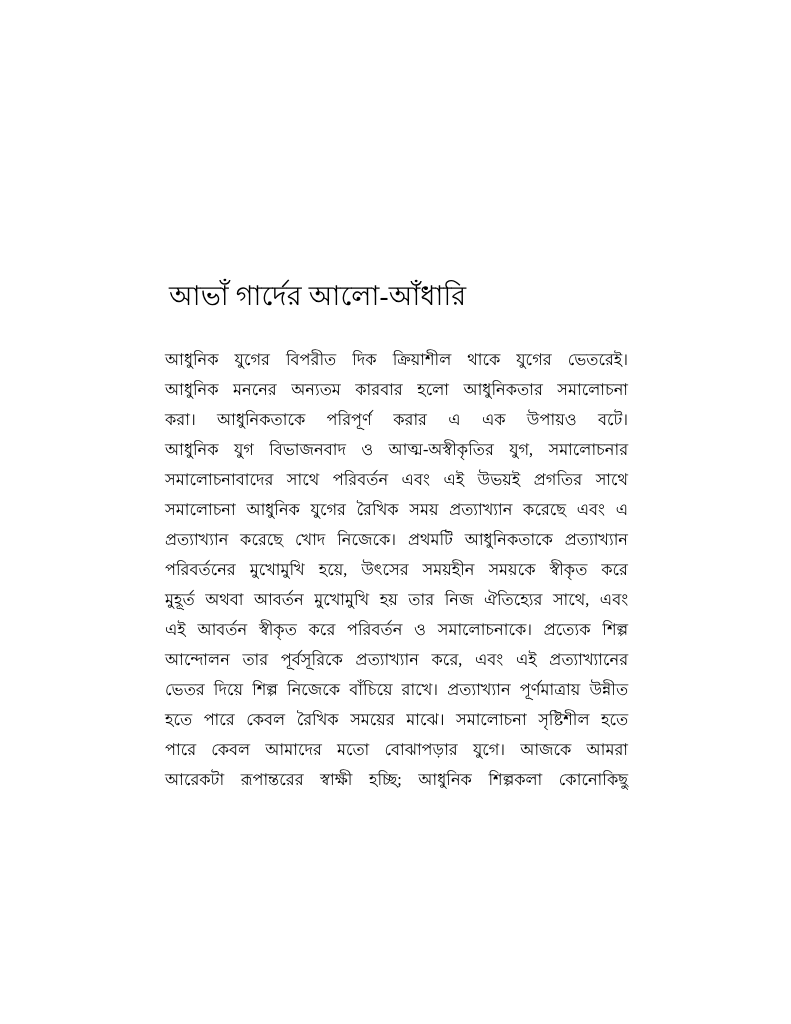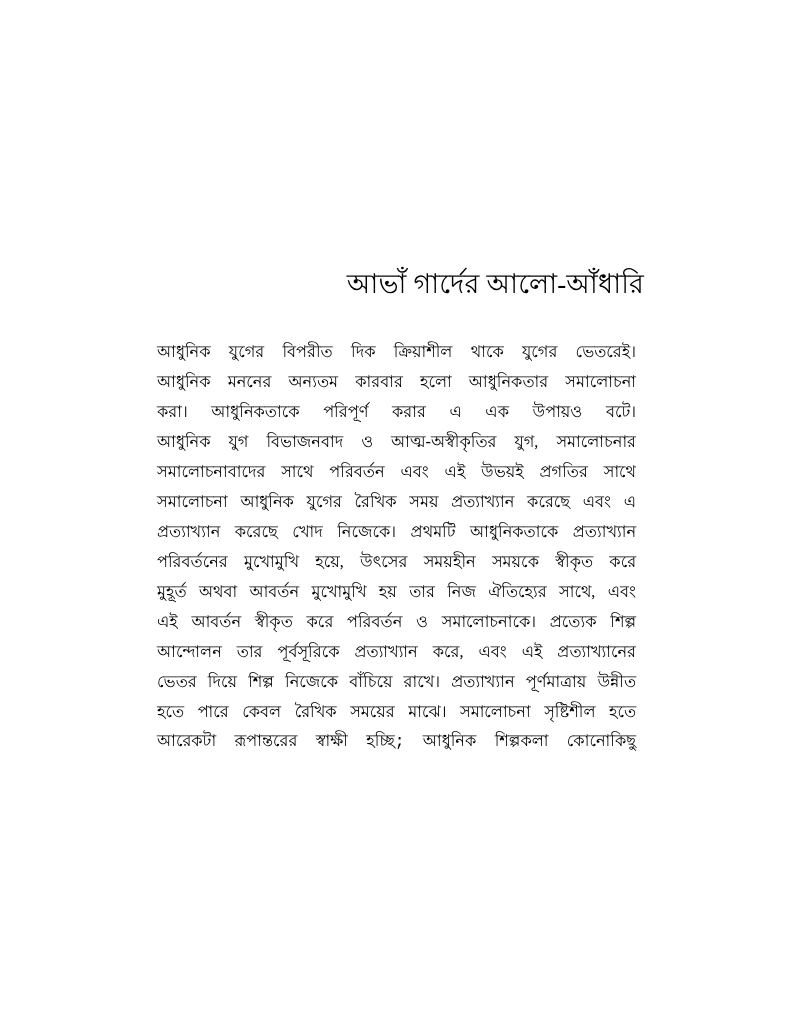--- a/index.html
+++ b/index.html
@@ -20,23 +20,23 @@
   }
 
   .content-column {
     position: absolute;
     left: 153px;
     top: 0;
     width: 487px;   
   }
 
   .doc-title {
-    margin: 4px;
+    margin: 16px;
     padding: 0;
-    text-align: right;
+    text-align: left;
     font-family: "Liberation Serif", "DejaVu Serif", serif;
     font-weight: 400;
     font-size: 27px;
     line-height: 1.25;
     color: #000000;
     letter-spacing: 0.2px;
     position: absolute;
     top: 264px;
     left: 0;
     width: 487px;
@@ -44,21 +44,21 @@
   }
 
   .doc-body {
     position: absolute;
     top: 333px;
     left: 0;
     width: 487px;
   }
 
   .body-paragraph {
-    margin: 4px;
+    margin: 12px;
     padding: 0;
     font-family: "Liberation Serif", "DejaVu Serif", serif;
     font-size: 16.2px;
     line-height: 30px;
     color: #000000;
     text-align: justify;
     text-justify: inter-word;
     word-spacing: 0.5px;
   }
 
@@ -68,21 +68,20 @@
     text-align: justify;
     text-align-last: justify;
     height: 30px;
     line-height: 30px;
     white-space: nowrap;
     overflow: visible;
   }
 
   .text-line.last-line {
     text-align-last: justify;
-    font-family: Liberation Mono, monospace;
   }
 </style>
 </head>
 <body>
 
 <div class="page">
 
   <div class="content-column">
 
     <h1 class="doc-title">আভাঁ গার্দের আলো-আঁধারি</h1>
@@ -95,19 +94,20 @@
           <span class="text-line"><span>আধুনিক</span> <span>যুগ</span> <span>বিভাজনবাদ</span> <span>ও</span> <span>আত্ম-অস্বীকৃতির</span> <span>যুগ,</span> <span>সমালোচনার</span></span>
           <span class="text-line"><span>সমালোচনাবাদের</span> <span>সাথে</span> <span>পরিবর্তন</span> <span>এবং</span> <span>এই</span> <span>উভয়ই</span> <span>প্রগতির</span> <span>সাথে</span></span>
           <span class="text-line"><span>সমালোচনা</span> <span>আধুনিক</span> <span>যুগের</span> <span>রৈখিক</span> <span>সময়</span> <span>প্রত্যাখ্যান</span> <span>করেছে</span> <span>এবং</span> <span>এ</span></span>
           <span class="text-line"><span>প্রত্যাখ্যান</span> <span>করেছে</span> <span>খোদ</span> <span>নিজেকে।</span> <span>প্রথমটি</span> <span>আধুনিকতাকে</span> <span>প্রত্যাখ্যান</span></span>
           <span class="text-line"><span>পরিবর্তনের</span> <span>মুখোমুখি</span> <span>হয়ে,</span> <span>উৎসের</span> <span>সময়হীন</span> <span>সময়কে</span> <span>স্বীকৃত</span> <span>করে</span></span>
           <span class="text-line"><span>মুহূর্ত</span> <span>অথবা</span> <span>আবর্তন</span> <span>মুখোমুখি</span> <span>হয়</span> <span>তার</span> <span>নিজ</span> <span>ঐতিহ্যের</span> <span>সাথে,</span> <span>এবং</span></span>
           <span class="text-line"><span>এই</span> <span>আবর্তন</span> <span>স্বীকৃত</span> <span>করে</span> <span>পরিবর্তন</span> <span>ও</span> <span>সমালোচনাকে।</span> <span>প্রত্যেক</span> <span>শিল্প</span></span>
           <span class="text-line"><span>আন্দোলন</span> <span>তার</span> <span>পূর্বসূরিকে</span> <span>প্রত্যাখ্যান</span> <span>করে,</span> <span>এবং</span> <span>এই</span> <span>প্রত্যাখ্যানের</span></span>
           <span class="text-line"><span>ভেতর</span> <span>দিয়ে</span> <span>শিল্প</span> <span>নিজেকে</span> <span>বাঁচিয়ে</span> <span>রাখে।</span> <span>প্রত্যাখ্যান</span> <span>পূর্ণমাত্রায়</span> <span>উন্নীত</span></span>
           <span class="text-line"><span>হতে</span> <span>পারে</span> <span>কেবল</span> <span>রৈখিক</span> <span>সময়ের</span> <span>মাঝে।</span> <span>সমালোচনা</span> <span>সৃষ্টিশীল</span> <span>হতে</span></span>
+          <span class="text-line"><span>পারে</span> <span>কেবল</span> <span>আমাদের</span> <span>মতো</span> <span>বোঝাপড়ার</span> <span>যুগে।</span> <span>আজকে</span> <span>আমরা</span></span>
           <span class="text-line last-line"><span>আরেকটা</span> <span>রূপান্তরের</span> <span>স্বাক্ষী</span> <span>হচ্ছি;</span> <span>আধুনিক</span> <span>শিল্পকলা</span> <span>কোনোকিছু</span></span>
         </div>
     </div>
 
   </div>
 
 </div>
 
 </body></html>

